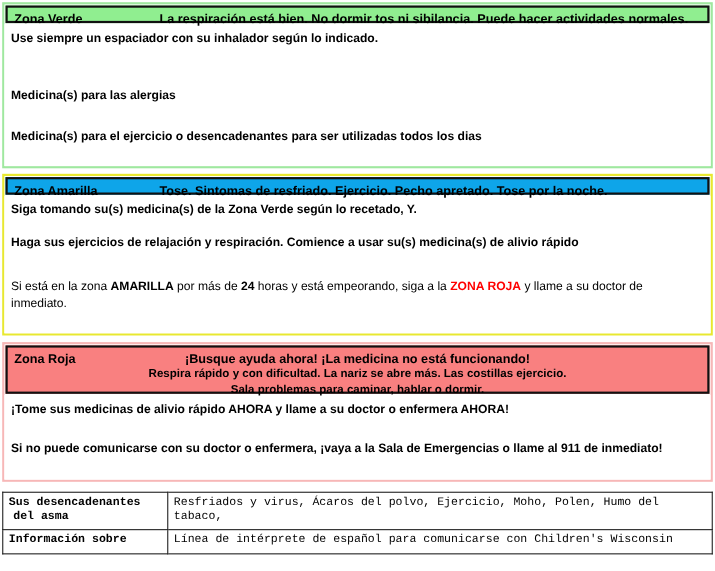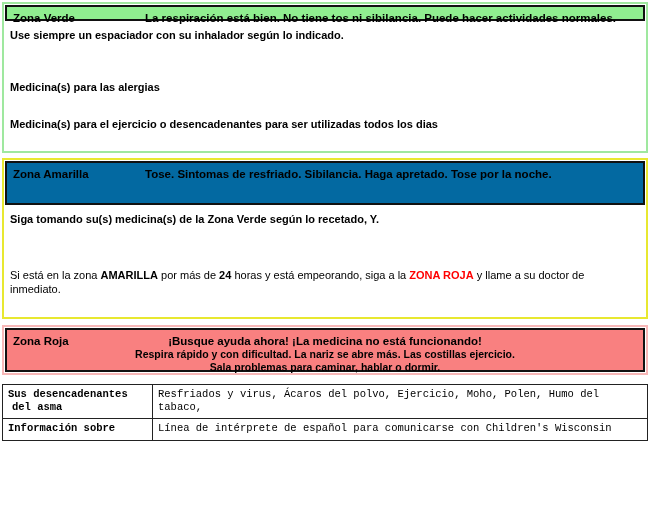--- a/index.html
+++ b/index.html
@@ -38,21 +38,21 @@
   .zone-header {
     box-sizing: border-box;
     border: 2px solid #111111;
     margin: 1px;
     padding: 4px 6px 6px 6px;
     font-weight: bold;
     font-size: 11.5px;
     line-height: 1.25;
   }
   .hdr-green  { background: #90ee90; height: 16px; }
-  .hdr-yellow { background: #0369a1; height: 44px; }
+  .hdr-yellow { background: #0ea5e9; height: 16px; }
   .hdr-red    { background: #f98080; height: 44px; text-align: center; }
 
   .hdr-row {
     display: flex;
     align-items: flex-start;
   }
   .hdr-label {
     width: 132px;
     flex: 0 0 132px;
     text-align: left;
@@ -122,60 +122,67 @@
 </style>
 </head>
 <body>
 
 <div class="page">
 
   <section class="zone zone-green">
     <div class="zone-header hdr-green">
       <div class="hdr-row">
         <span class="hdr-label">Zona Verde</span>
-        <span class="hdr-text">La respiración está bien. No tiene tos ni sibilancia. Puede hacer actividades normales.</span>
+        <span class="hdr-text">La respiración está bien. No dormir tos ni sibilancia. Puede hacer actividades normales.</span>
       </div>
     </div>
     <div class="zone-body">
       <p class="b-line">Use siempre un espaciador con su inhalador según lo indicado.</p>
       <div class="spacer-sm"></div>
       <div class="spacer-md"></div>
       <p class="b-line">Medicina(s) para las alergias</p>
       <div class="spacer-md"></div>
       <p class="b-line">Medicina(s) para el ejercicio o desencadenantes para ser utilizadas todos los dias</p>
       <div class="spacer-sm"></div>
     </div>
   </section>
 
   <section class="zone zone-yellow">
     <div class="zone-header hdr-yellow">
       <div class="hdr-row">
         <span class="hdr-label">Zona Amarilla</span>
-        <span class="hdr-text">Tose. Sintomas de resfriado. Sibilancia. Haga apretado. Tose por la noche.</span>
+        <span class="hdr-text">Tose. Sintomas de resfriado. Ejercicio. Pecho apretado. Tose por la noche.</span>
       </div>
     </div>
     <div class="zone-body">
       <p class="b-line">Siga tomando su(s) medicina(s) de la Zona Verde según lo recetado, Y.</p>
       <div class="spacer-sm"></div>
+      <p class="b-line">Haga sus ejercicios de relajación y respiración. Comience a usar su(s) medicina(s) de alivio rápido</p>
       <div class="spacer-lg"></div>
       <p class="note"><span>Si está en la zona </span><b>AMARILLA</b><span> por más de </span><b>24</b><span> horas y está empeorando, siga a la </span><span class="red-word">ZONA ROJA</span><span> y llame a su doctor de inmediato.</span></p>
       <div class="spacer-sm"></div>
     </div>
   </section>
 
   <section class="zone zone-red">
     <div class="zone-header hdr-red">
       <div class="hdr-row">
         <span class="hdr-label">Zona Roja</span>
         <span class="hdr-center">
           <div class="line1">¡Busque ayuda ahora! ¡La medicina no está funcionando!</div>
           <div class="line2">Respira rápido y con dificultad. La nariz se abre más. Las costillas ejercicio.</div>
           <div class="line3">Sala problemas para caminar, hablar o dormir.</div>
         </span>
       </div>
+    </div>
+    <div class="zone-body">
+      <p class="b-line">¡Tome sus medicinas de alivio rápido AHORA y llame a su doctor o enfermera AHORA!</p>
+      <div class="spacer-md"></div>
+      <p class="b-line">Si no puede comunicarse con su doctor o enfermera, ¡vaya a la Sala de Emergencias o llame al 911 de inmediato!</p>
+      <div class="spacer-sm"></div>
     </div>
   </section>
 
   <table class="info-table">
     <tbody>
       <tr>
         <td class="col-label">
           <span>Sus desencadenantes</span>
           <span class="sub">del asma</span>
         </td>

